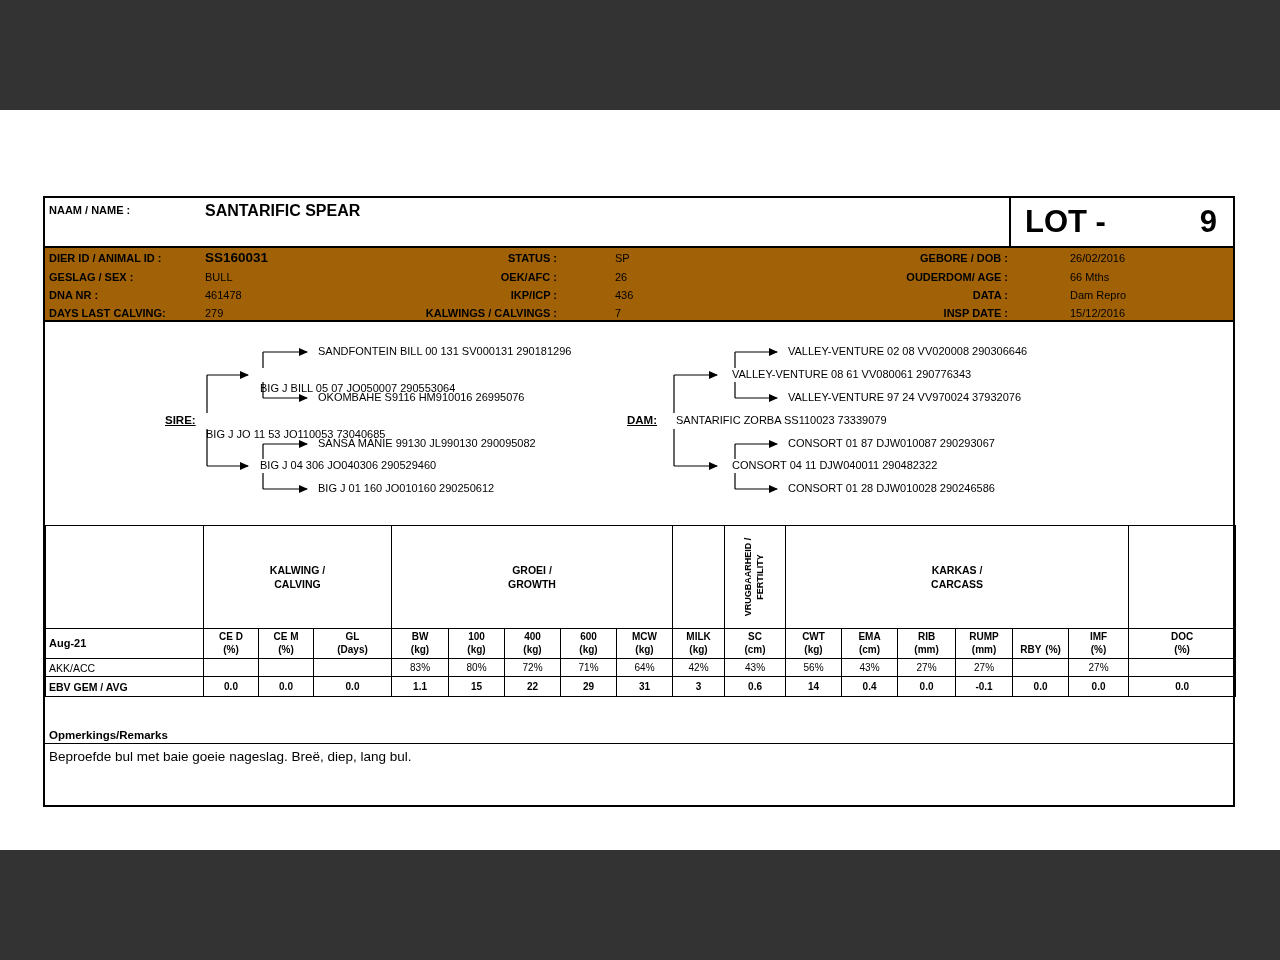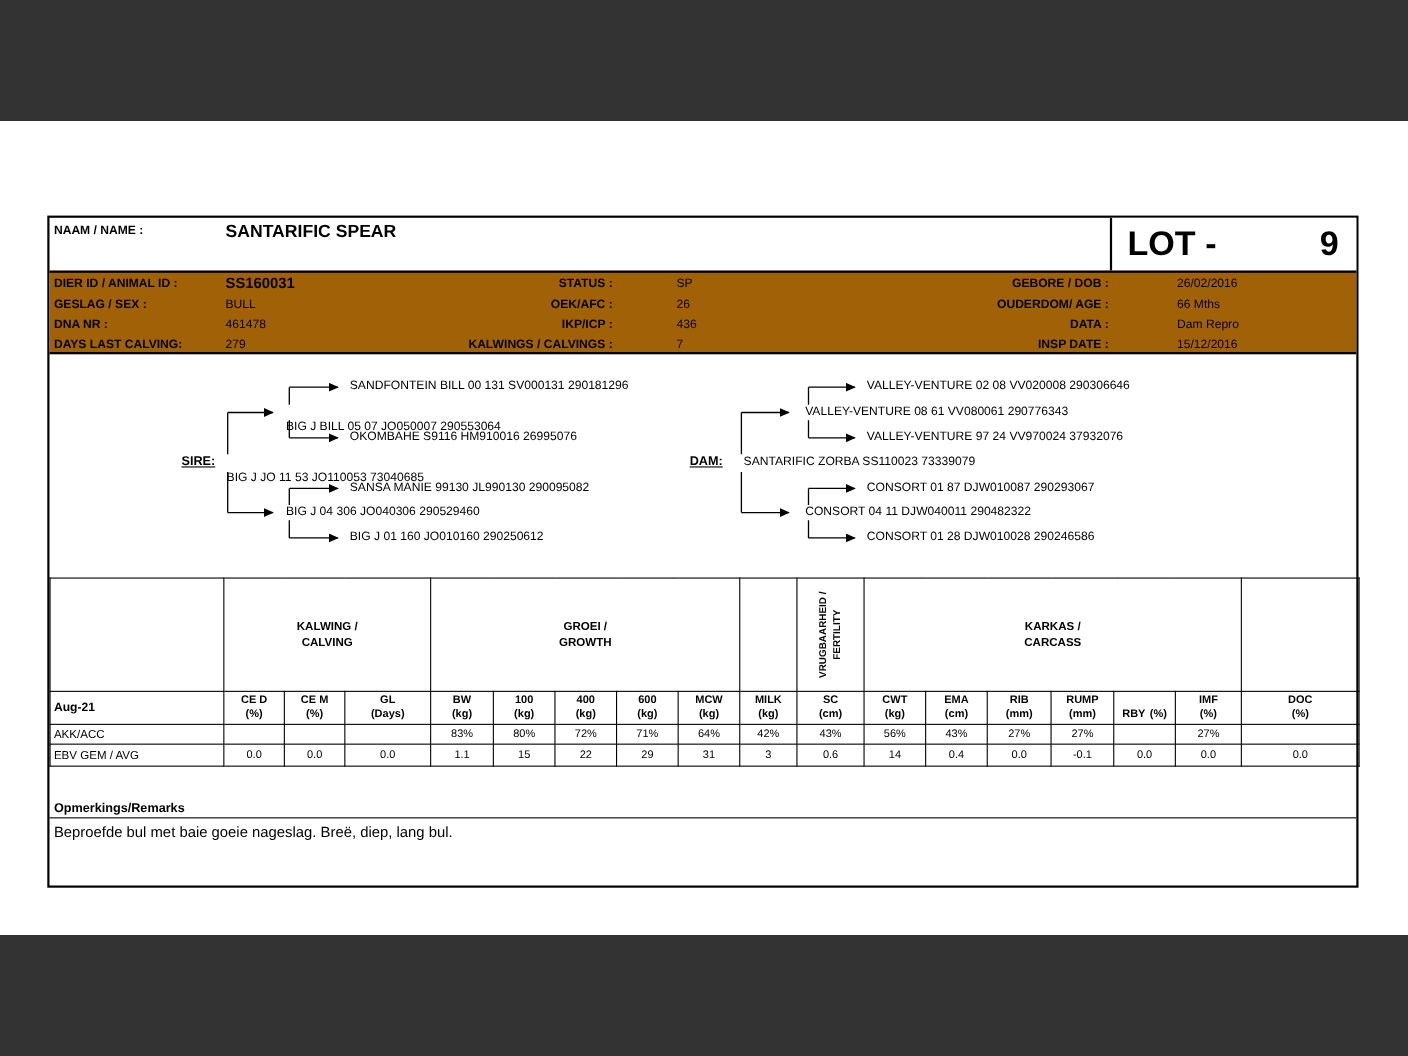--- a/index.html
+++ b/index.html
@@ -42,21 +42,21 @@
 
   
   .ebv { position:absolute; top:327px; left:0; width:1188px; border-collapse:collapse; table-layout:fixed; }
   .ebv td { border:1px solid #000; text-align:center; font-size:10px; padding:0; white-space:pre-line; vertical-align:middle; }
   tr.grp { height:103px; }
   tr.grp td { font-weight:bold; font-size:10.5px; line-height:1.35; }
   tr.colhdr { height:30px;padding-left:48px; }
   tr.colhdr td { font-weight:bold; line-height:1.25; }
   tr.dr { height:18px; }
   tr.avg { height:20px; }
-  tr.avg td { font-weight:normal; }
+  tr.avg td { font-weight:bold; }
   .rowlbl { text-align:left !important; padding-left:3px !important; font-size:10.5px !important; }
   .datecell { text-align:left !important; padding-left:3px !important; font-size:11px !important; }
   .fertcell { position:relative; }
   .vert { position:absolute; left:50%; top:50%; transform:translate(-50%,-50%) rotate(-90deg); width:100px; text-align:center; font-size:9px; font-weight:bold; white-space:pre-line; line-height:1.3; }
   .rby { vertical-align:bottom !important; padding-bottom:2px !important; }
   .rby div { display:inline-block; margin:0 2px; }
 
   
   .remarks { position:absolute; top:516px; left:0; right:0; bottom:0; }
   .remarks-label { padding:15px 0 2px 4px; font-size:11.5px; font-weight:bold; border-bottom:1px solid #000; }

